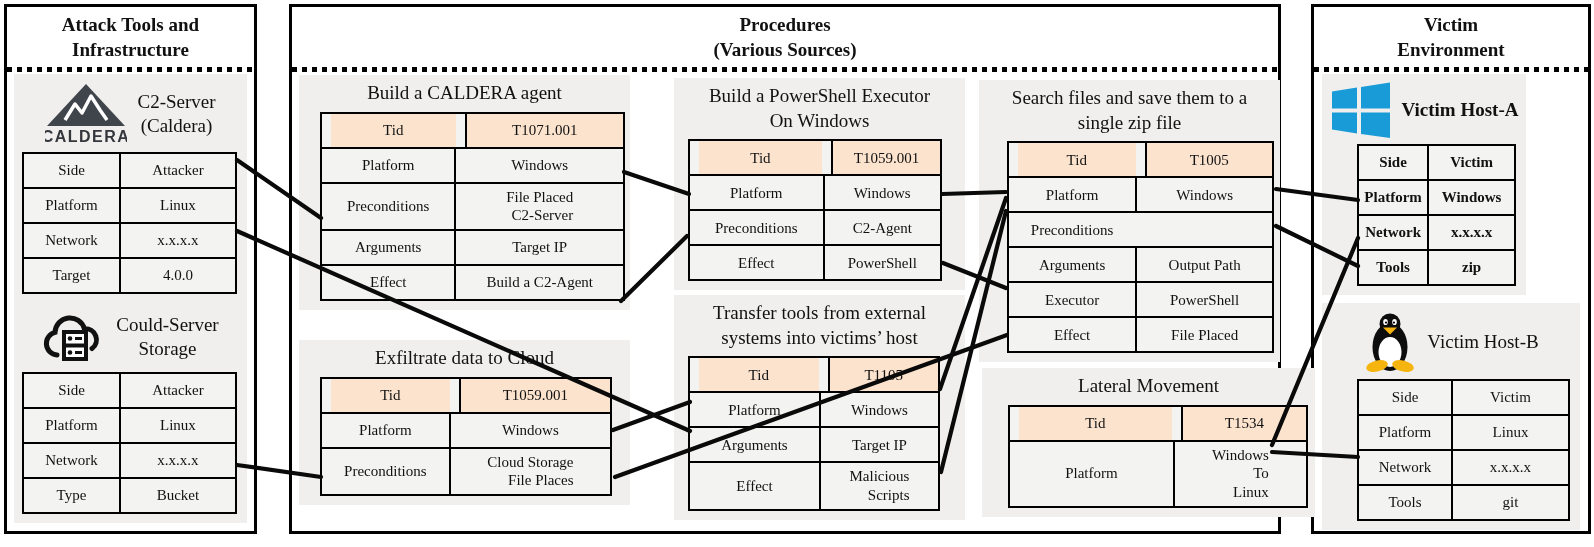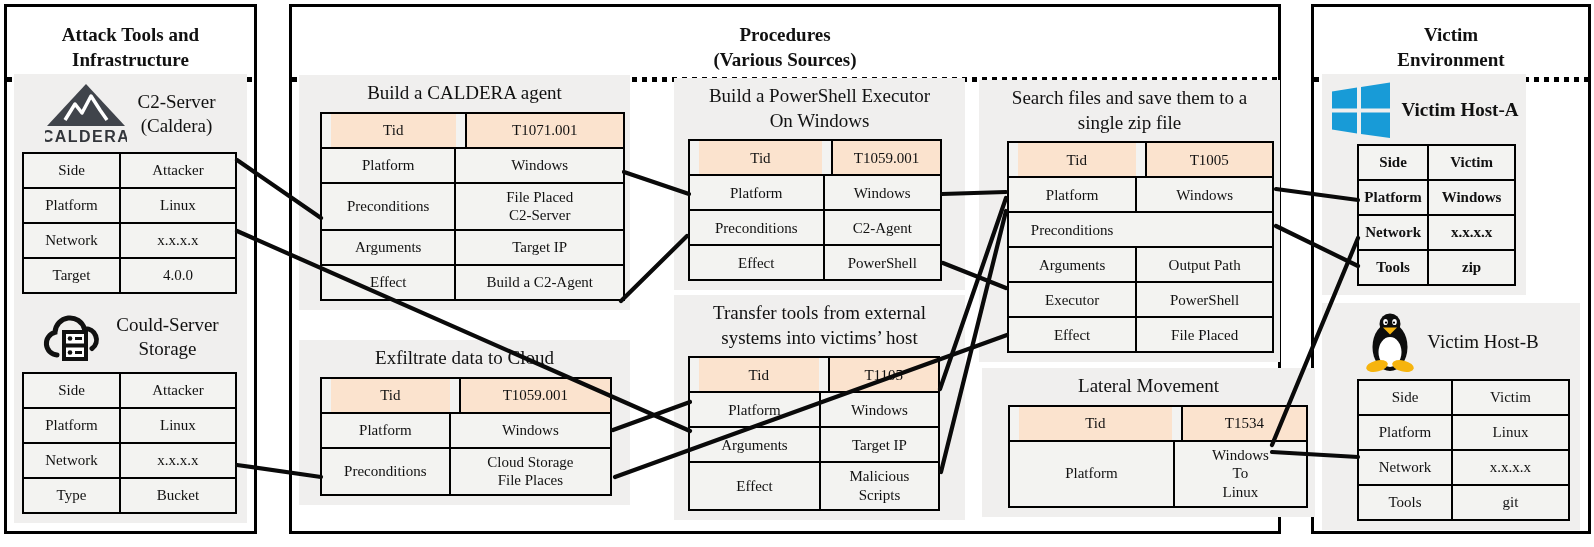--- a/index.html
+++ b/index.html
@@ -3,37 +3,37 @@
 <meta charset="utf-8">
 <style>
   html,body{margin:0;padding:0;background:#fff;}
   body{font-family:"Liberation Serif","DejaVu Serif",serif;color:#111;}
   #canvas{position:relative;width:1594px;height:547px;background:#fff;overflow:hidden;}
 
   .panel{position:absolute;background:#fff;border:3px solid #000;box-sizing:border-box;}
   #panel-attack{left:4px;top:4px;width:253px;height:530px;}
   #panel-procedures{left:289px;top:4px;width:992px;height:530px;}
   #panel-victim{left:1311px;top:4px;width:280px;height:530px;}
-  .ptl{text-align:center;font-weight:bold;font-size:19px;line-height:1.3;white-space:pre-line;padding-top:16px;}
+  .ptl{text-align:center;font-weight:bold;font-size:19px;line-height:1.3;white-space:pre-line;padding-top:6px;}
   .dotted{height:5px;margin-top:5px;background-image:repeating-linear-gradient(90deg,#000 0 5px,transparent 5px 10px);}
 
   .card{position:absolute;background:var(--card,#f0efee);box-sizing:border-box;padding-bottom:9px;}
   .hd{display:flex;align-items:center;justify-content:center;gap:10px;padding:8px 2px 6px;}
   .ic{flex:0 0 auto;}
   .ic svg{display:block;}
   .nm{font-size:19px;line-height:1.25;white-space:pre-line;text-align:center;}
   .ptitle{text-align:center;font-size:19px;line-height:1.3;white-space:pre-line;padding:6px 2px 6px;}
 
   .tbl{border:2px solid #000;background:var(--cell,#f3f3f1);margin-left:var(--ml,8px);margin-right:var(--mr,8px);}
   .row{display:flex;border-top:2px solid #000;}
   .row:first-child{border-top:none;}
   .cell{display:flex;align-items:center;justify-content:center;text-align:center;
         font-size:15px;line-height:1.25;white-space:pre-line;padding:4px 3px;box-sizing:border-box;min-height:33px;}
   .cell.k{width:var(--k,45%);}
-  .cell.v{width:calc(100% - var(--k,45%));border-left:2px solid #000;}
+  .cell.v{width:calc(100% - var(--k,45%));border-left:2px solid #000;text-align:right;}
   .row.hdr .cell{background:var(--peach,#fbe3ce);margin-left:9px;}
 
   .wb{fill:var(--winblue,#189bd7);}
   #wires{position:absolute;left:0;top:0;width:1594px;height:547px;pointer-events:none;z-index:6;}
   #wires line{stroke:var(--edge,#0a0a0a);stroke-width:4.2;stroke-linecap:round;}
 </style>
 </head>
 <body>
 
 <div id="canvas">

